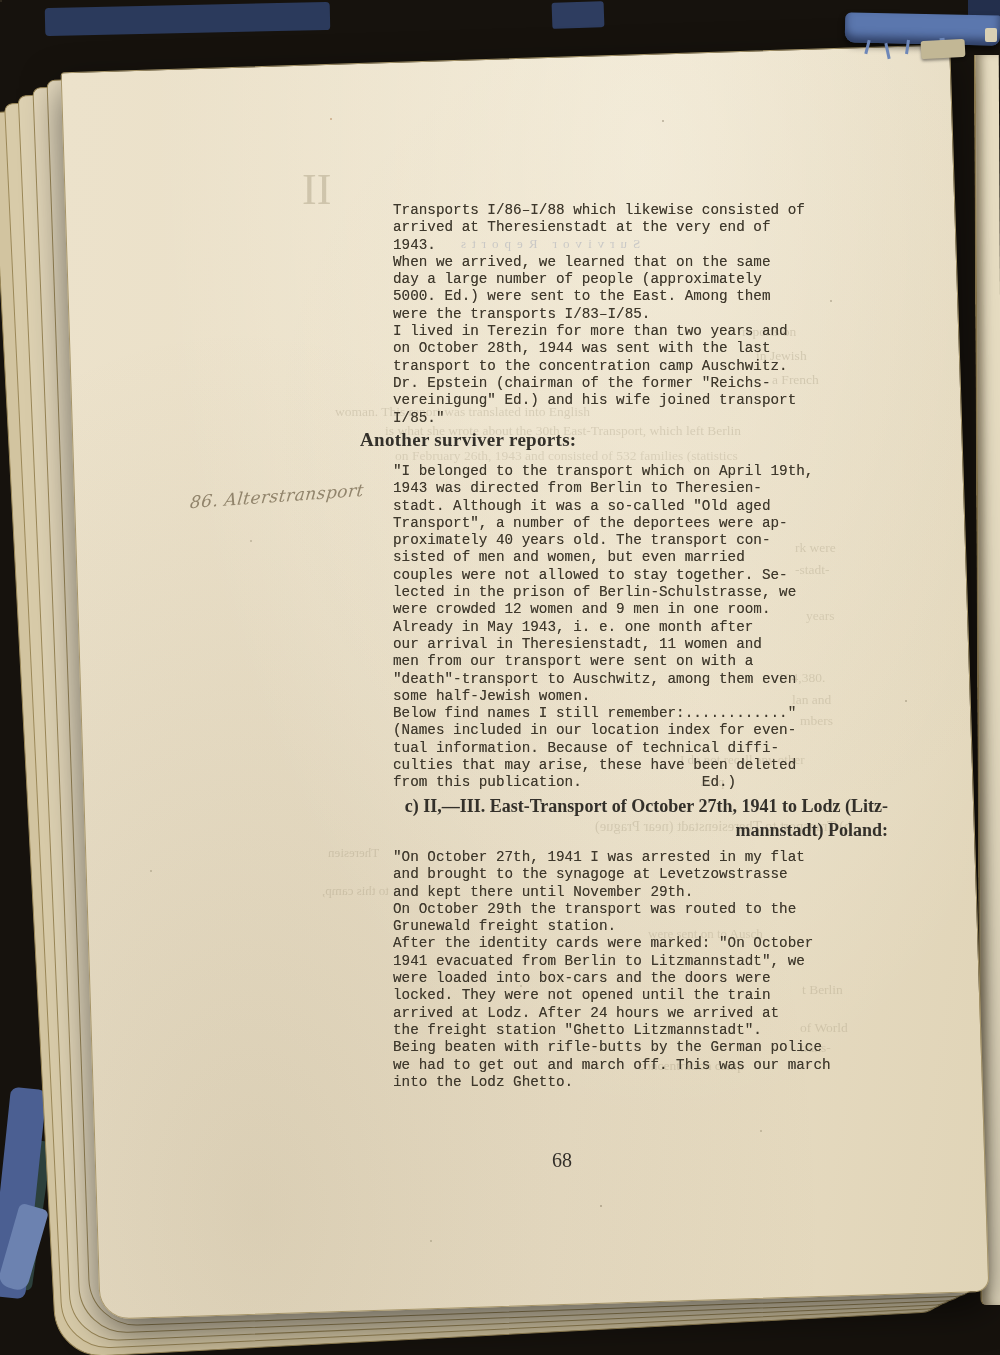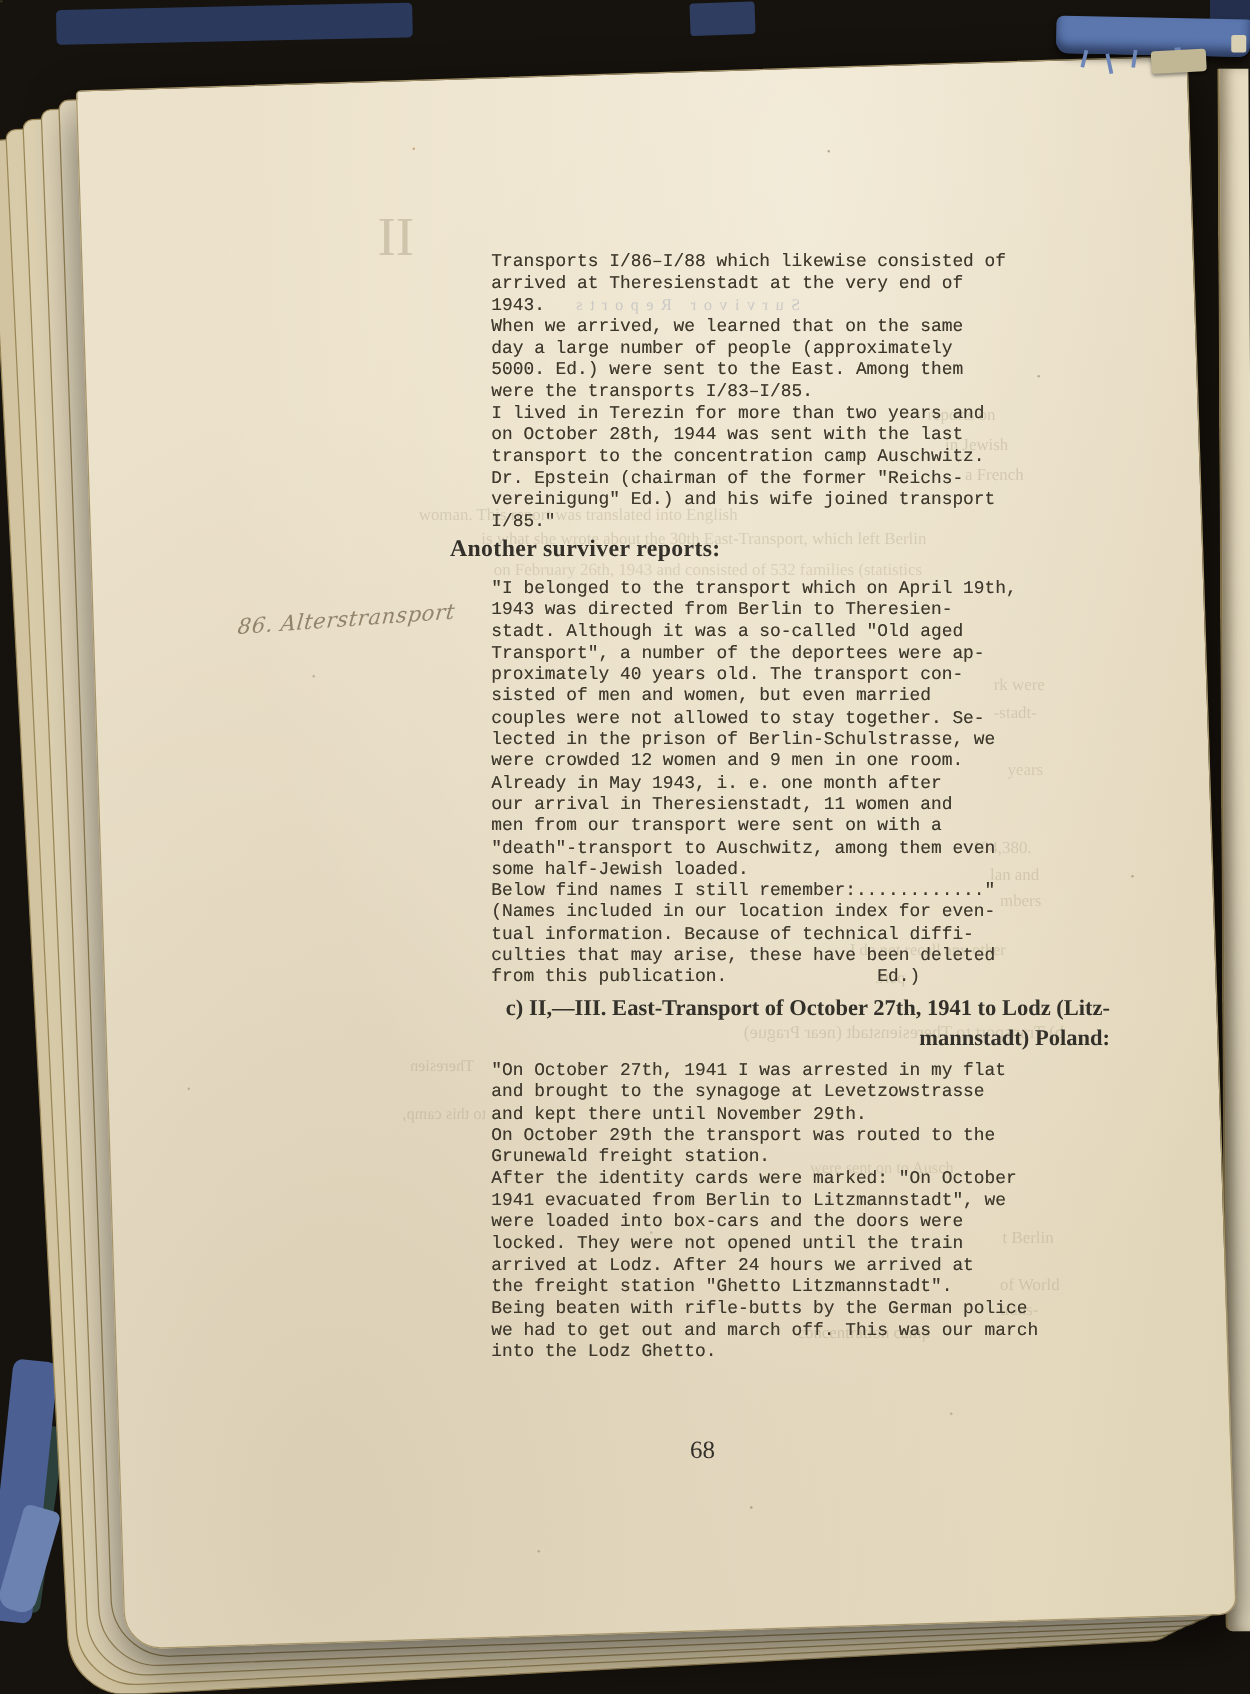--- a/index.html
+++ b/index.html
@@ -163,21 +163,21 @@
       <div class="tline">Transport", a number of the deportees were ap-</div>
       <div class="tline">proximately 40 years old. The transport con-</div>
       <div class="tline">sisted of men and women, but even married</div>
       <div class="tline">couples were not allowed to stay together. Se-</div>
       <div class="tline">lected in the prison of Berlin-Schulstrasse, we</div>
       <div class="tline">were crowded 12 women and 9 men in one room.</div>
       <div class="tline">Already in May 1943, i. e. one month after</div>
       <div class="tline">our arrival in Theresienstadt, 11 women and</div>
       <div class="tline">men from our transport were sent on with a</div>
       <div class="tline">"death"-transport to Auschwitz, among them even</div>
-      <div class="tline">some half-Jewish loaded.</div>
+      <div class="tline">some half-Jewish women.</div>
       <div class="tline">Below find names I still remember:............"</div>
       <div class="tline">(Names included in our location index for even-</div>
       <div class="tline">tual information. Because of technical diffi-</div>
       <div class="tline">culties that may arise, these have been deleted</div>
       <div class="tline">from this publication.              Ed.)</div>
     </div>
 
   <div class="textblock" id="heading-c">
     <div><span>c)</span> <span>II,—III. East-Transport of October 27th, 1941 to Lodz (Litz-</span></div>
     <div class="indent">mannstadt) Poland:</div>

